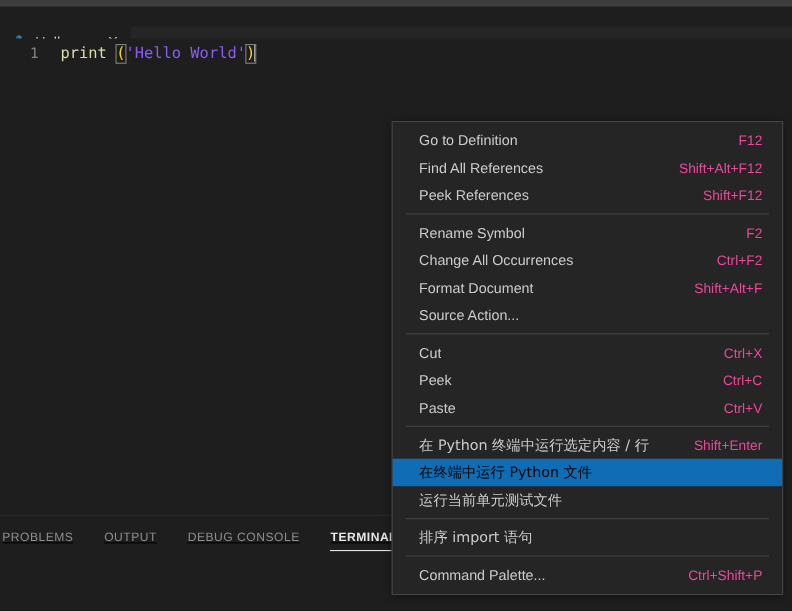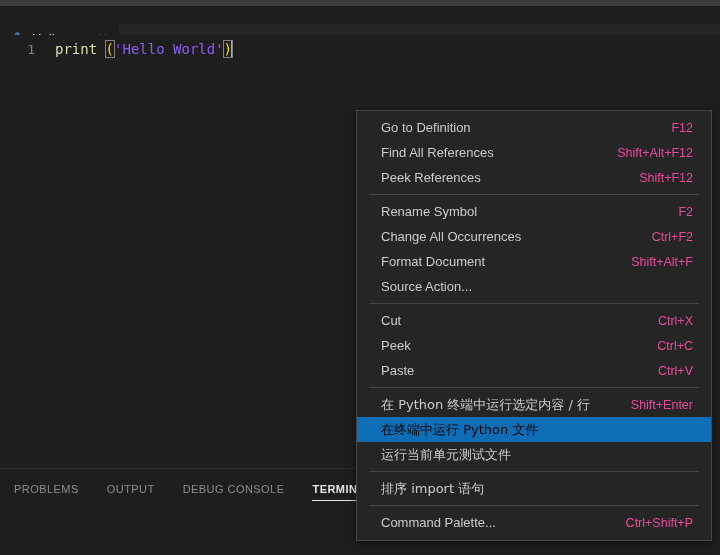--- a/index.html
+++ b/index.html
@@ -128,24 +128,25 @@
   .panel {
     position: absolute;
     left: 0; top: 468px;
     width: 720px; height: 87px;
     background: #1e1e1e;
     border-top: 1px solid #2b2b2b;
     box-sizing: border-box;
   }
   .panel-tabs {
     position: absolute;
-    left: 14px; top: 14px;
+    left: 2px; top: 14px;
     display: flex;
     align-items: flex-end;
     gap: 0;
+    text-decoration: underline;
   }
   .panel-tab {
     font-size: 11px;
     letter-spacing: .45px;
     color: #8d8d8d;
     padding: 0 12px 6px 0;
     margin-right: 16px;
     cursor: pointer;
     position: relative;
     white-space: nowrap;

